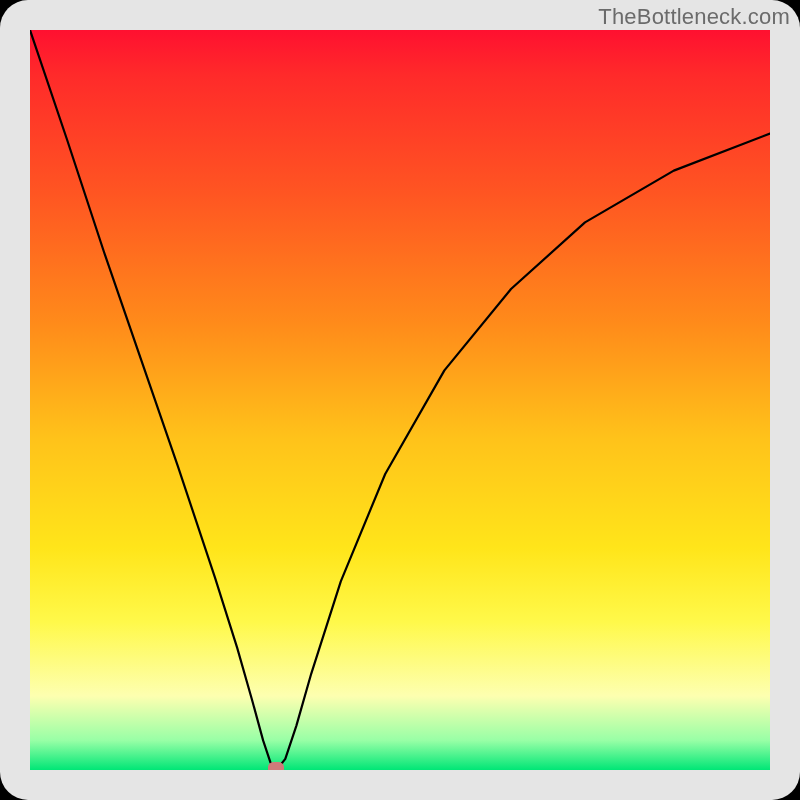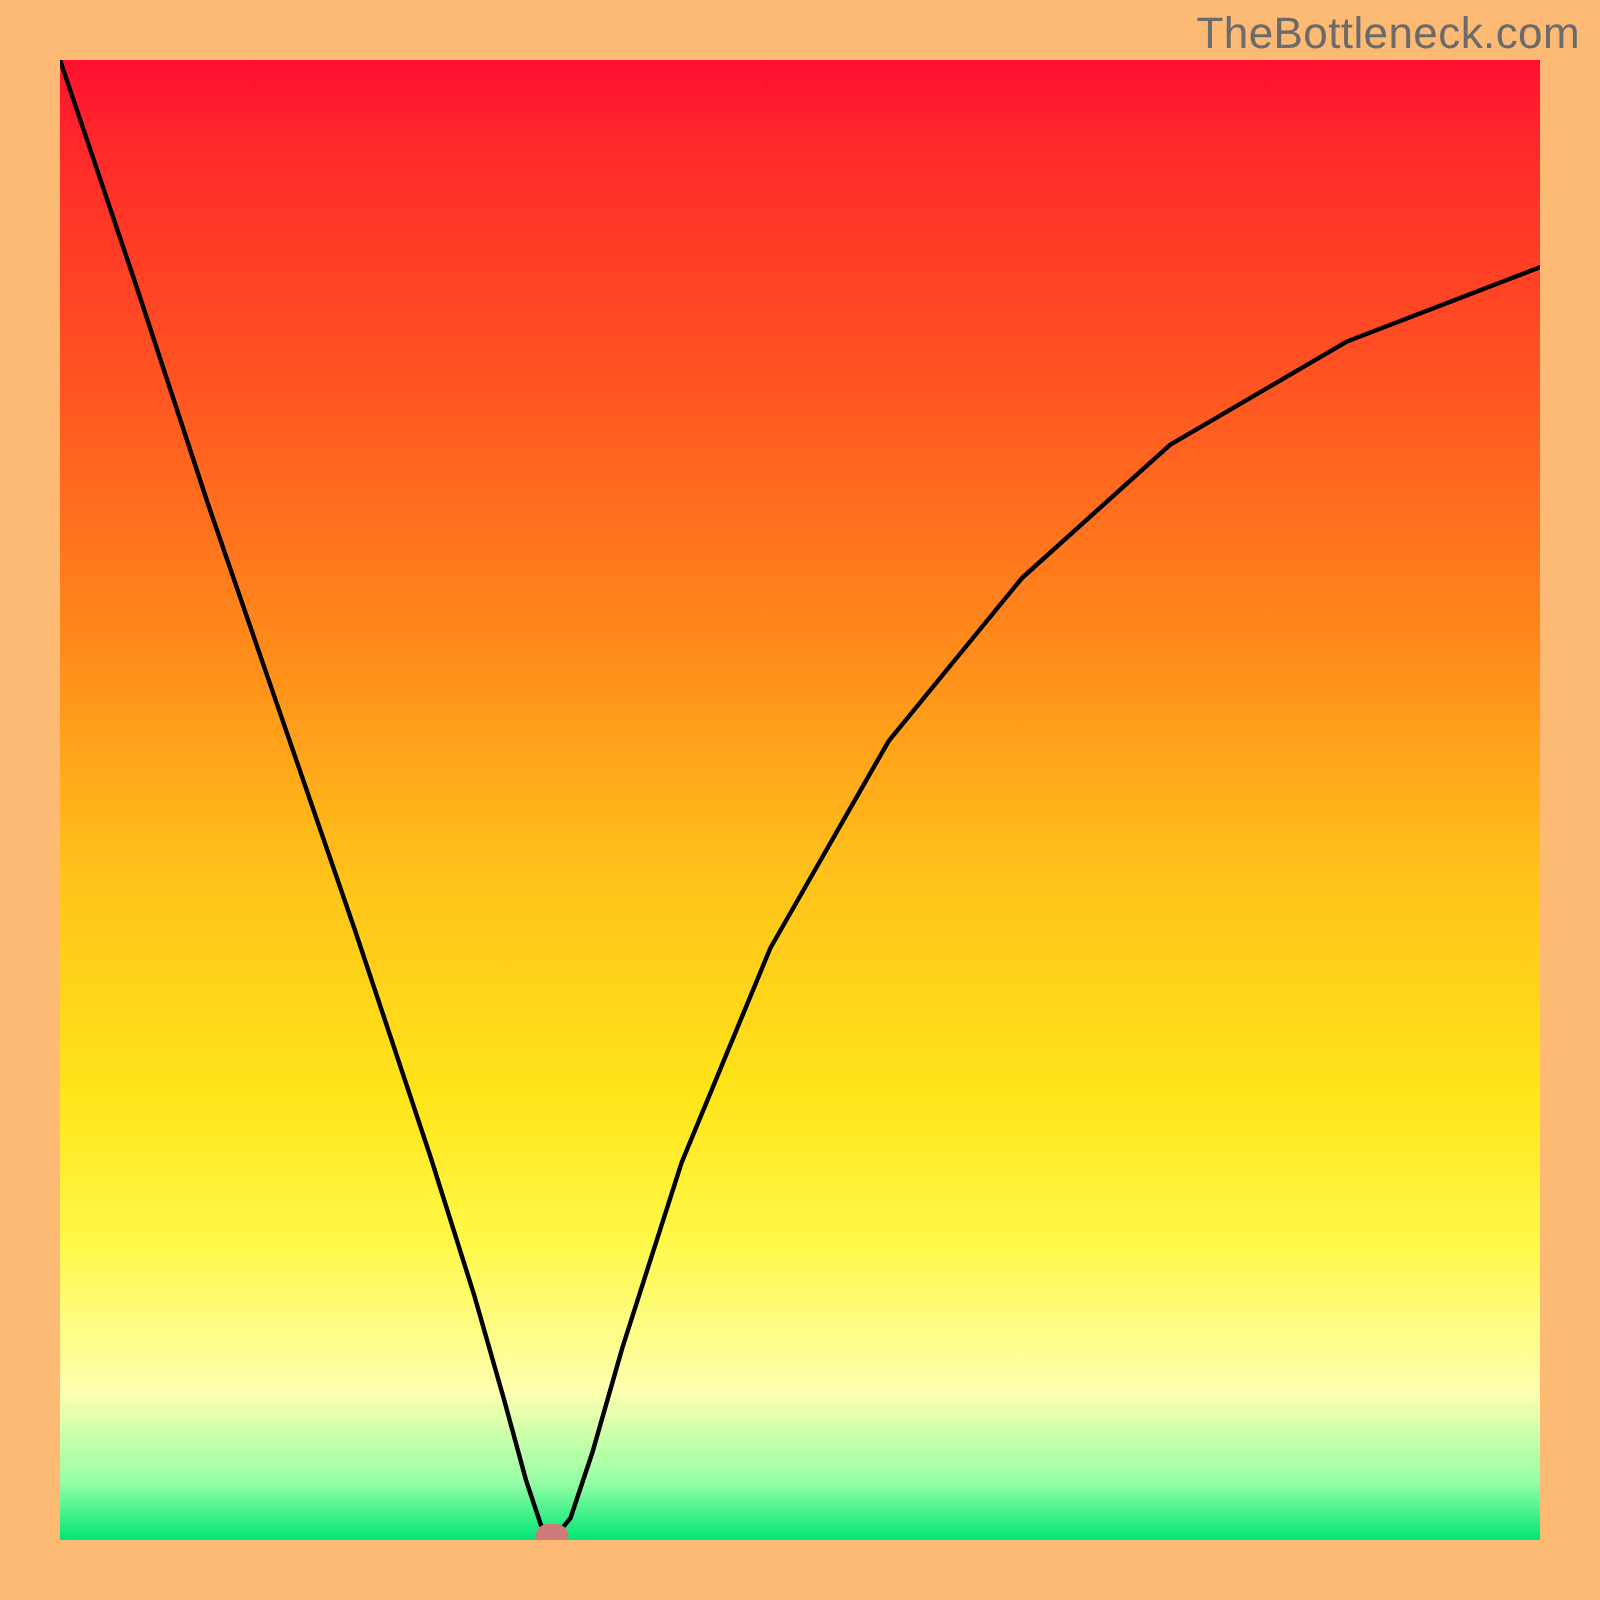--- a/index.html
+++ b/index.html
@@ -9,21 +9,22 @@
     height: 800px;
     background: #000;
     overflow: hidden;
   }
   .frame {
     position: absolute;
     left: 0;
     top: 0;
     width: 800px;
     height: 800px;
-    background: #fdba74;
+    background: #e5e5e5;
+    border-radius: 28px;
   }
   .plot-area {
     position: absolute;
     left: 30px;
     top: 30px;
     width: 740px;
     height: 740px;
     overflow: hidden;
   }
   .gradient-bg {

